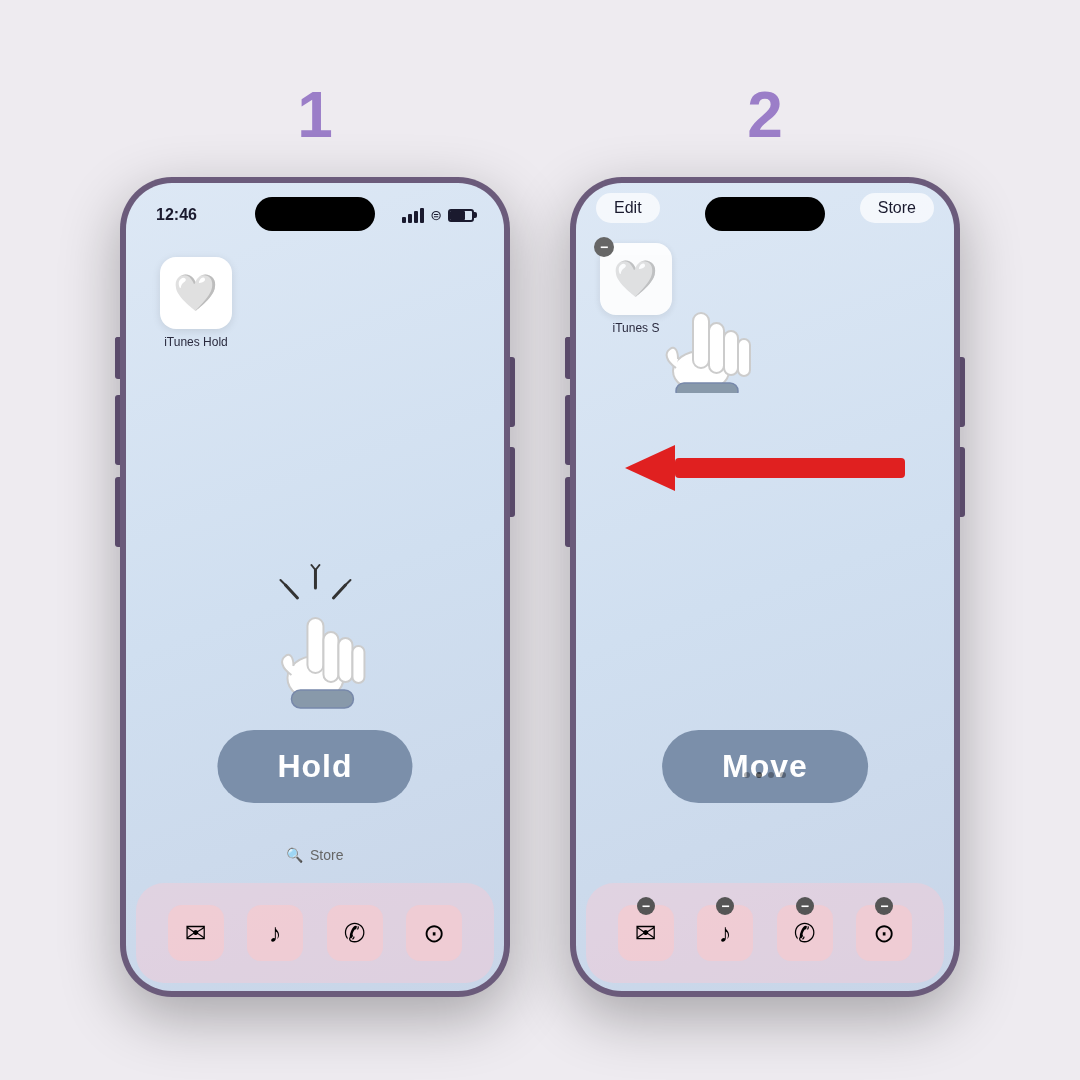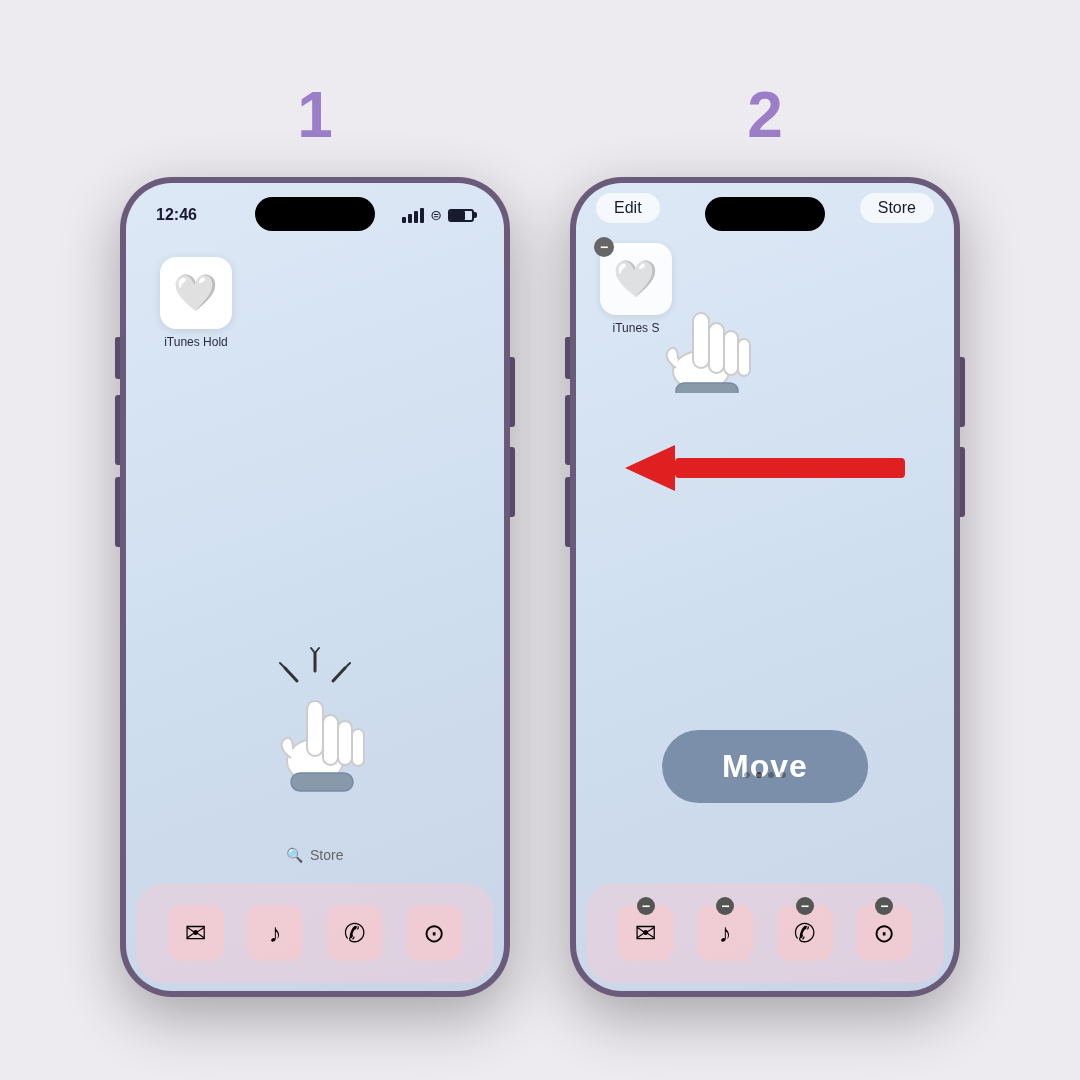--- a/index.html
+++ b/index.html
@@ -394,20 +394,23 @@
                 <rect x="88" y="72" width="15" height="50" rx="7.5" fill="white" stroke="#ccc" stroke-width="2"></rect>
 
                 <rect x="103" y="78" width="14" height="44" rx="7" fill="white" stroke="#ccc" stroke-width="2"></rect>
 
                 <rect x="117" y="86" width="12" height="37" rx="6" fill="white" stroke="#ccc" stroke-width="2"></rect>
 
                 <rect x="56" y="130" width="62" height="18" rx="9" fill="#8899aa" stroke="#7788aa" stroke-width="1.5"></rect>
               </svg>
             </div>
 
+            <div class="hold-button">
+              <span>Hold</span>
+            </div>
           </div>
 
           <div class="search-bar">
             <span>🔍</span>
             <span>Store</span>
           </div>
 
         </div>
 
         <div class="dock">

